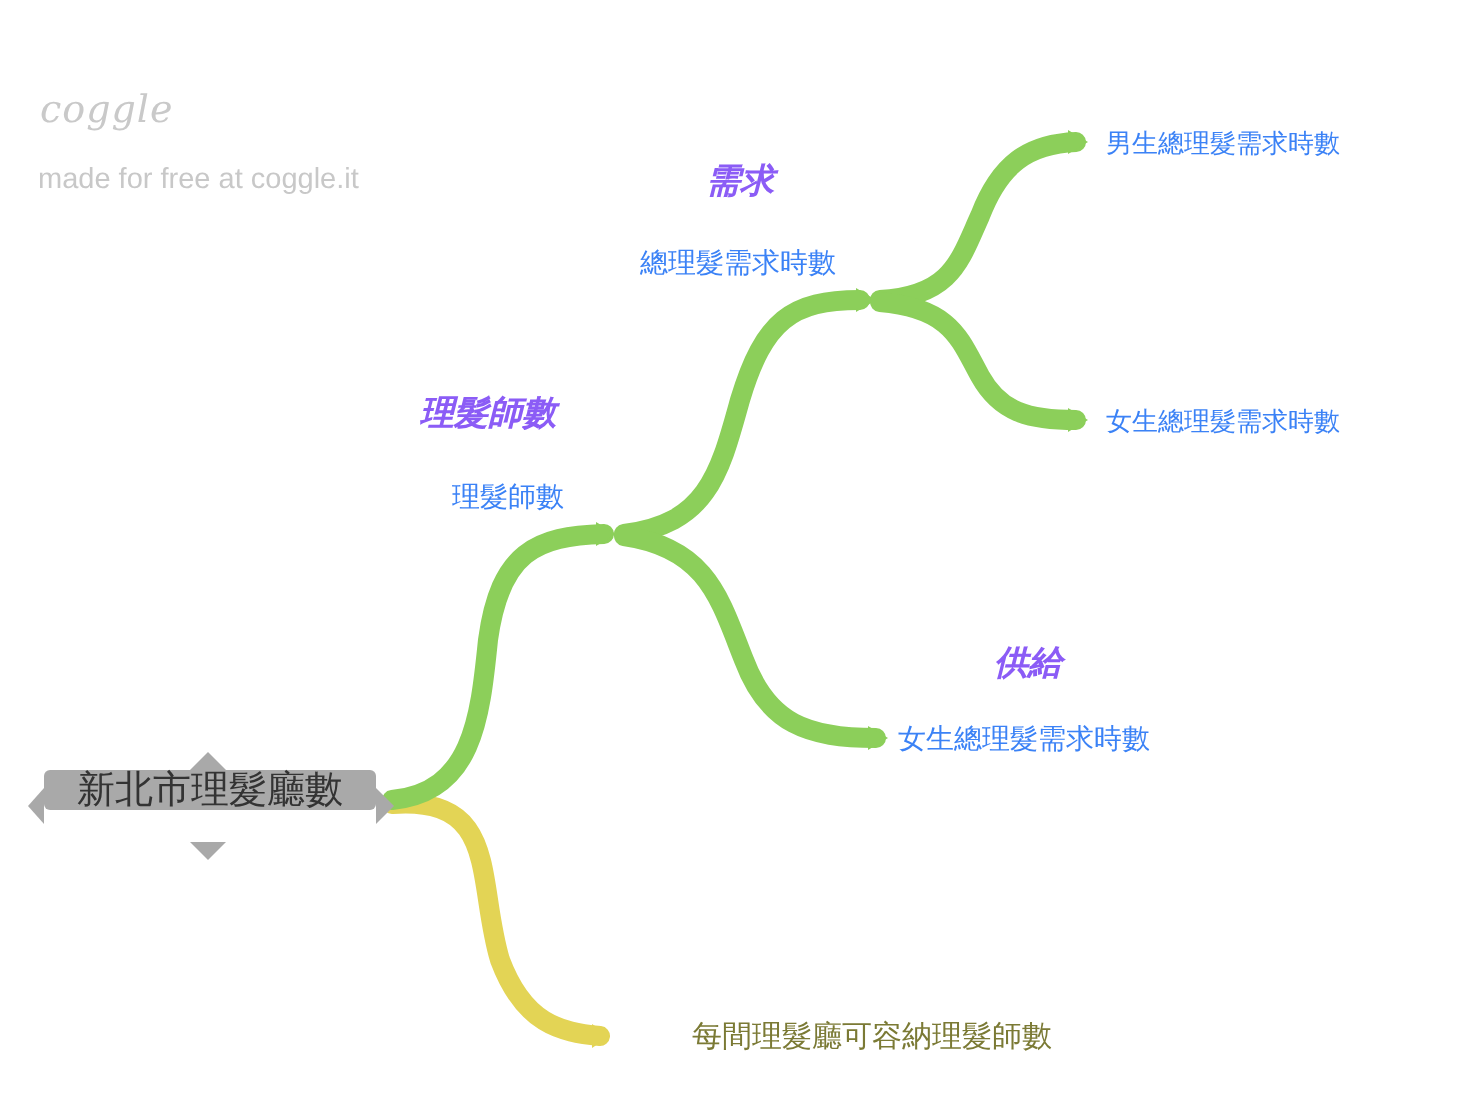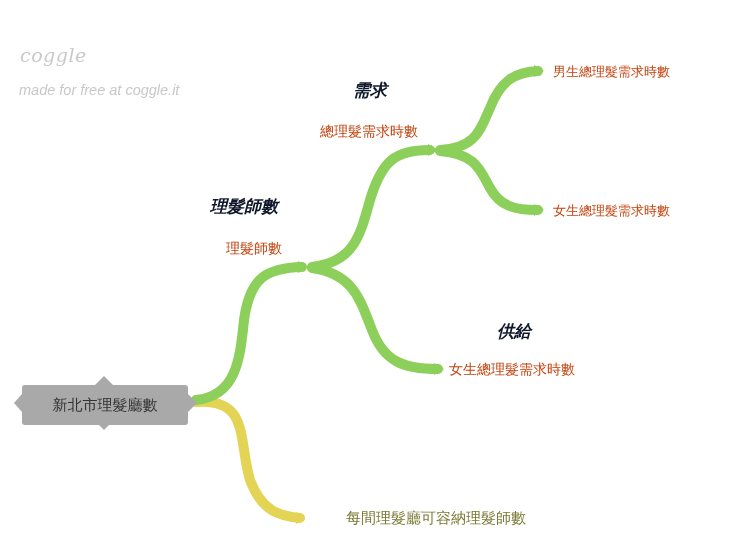--- a/index.html
+++ b/index.html
@@ -1,23 +1,23 @@
 <!DOCTYPE html>
 <html><head>
 <meta charset="utf-8">
 <style>
   html, body { margin:0; padding:0; background:#ffffff; }
   body { width:740px; height:556px; position:relative; overflow:hidden; font-family:"DejaVu Sans", sans-serif; }
   .watermark-logo { position:absolute; left:20px; top:44px; font-family:"DejaVu Serif", serif; font-style:italic; font-size:19px; color:#c9c9c9; letter-spacing:0.5px; }
-  .watermark-sub { position:absolute; left:19px; top:82px; font-family:"Liberation Sans", sans-serif; font-size:14.5px; color:#c8c8c8;font-style:italic; }
+  .watermark-sub { position:absolute; left:19px; top:82px; font-family:"Liberation Sans", sans-serif; font-size:14.5px; color:#c8c8c8; }
   svg.canvas { position:absolute; left:0; top:0; }
-  .root { position:absolute; left:22px; top:385px; width:166px; height:40px; background:#a9a9a9; border-radius:3px; display:flex; align-items:center; justify-content:center; font-size:15px; color:#333333; }
-  .label { position:absolute; font-size:14px; color:#c2410c; white-space:nowrap; }
+  .root { position:absolute; left:22px; top:385px; width:166px; height:20px; background:#a9a9a9; border-radius:3px; display:flex; align-items:center; justify-content:center; font-size:19px; color:#333333; }
+  .label { position:absolute; font-size:14px; color:#3b82f6; white-space:nowrap; }
   .label.yellowish { color:#7b7a35; font-size:15px; }
-  .note { position:absolute; font-size:17px; font-weight:bold; font-style:italic; color:#0f172a; white-space:nowrap; }
+  .note { position:absolute; font-size:17px; font-weight:bold; font-style:italic; color:#8b5cf6; white-space:nowrap; }
 </style>
 </head>
 <body>
 
 <div class="watermark-logo">coggle</div>
 <div class="watermark-sub">made for free at coggle.it</div>
 
 <svg class="canvas" width="740" height="556" viewBox="0 0 740 556">
 
   <polygon points="22,394 14,403 22,412" fill="#a9a9a9"></polygon>

